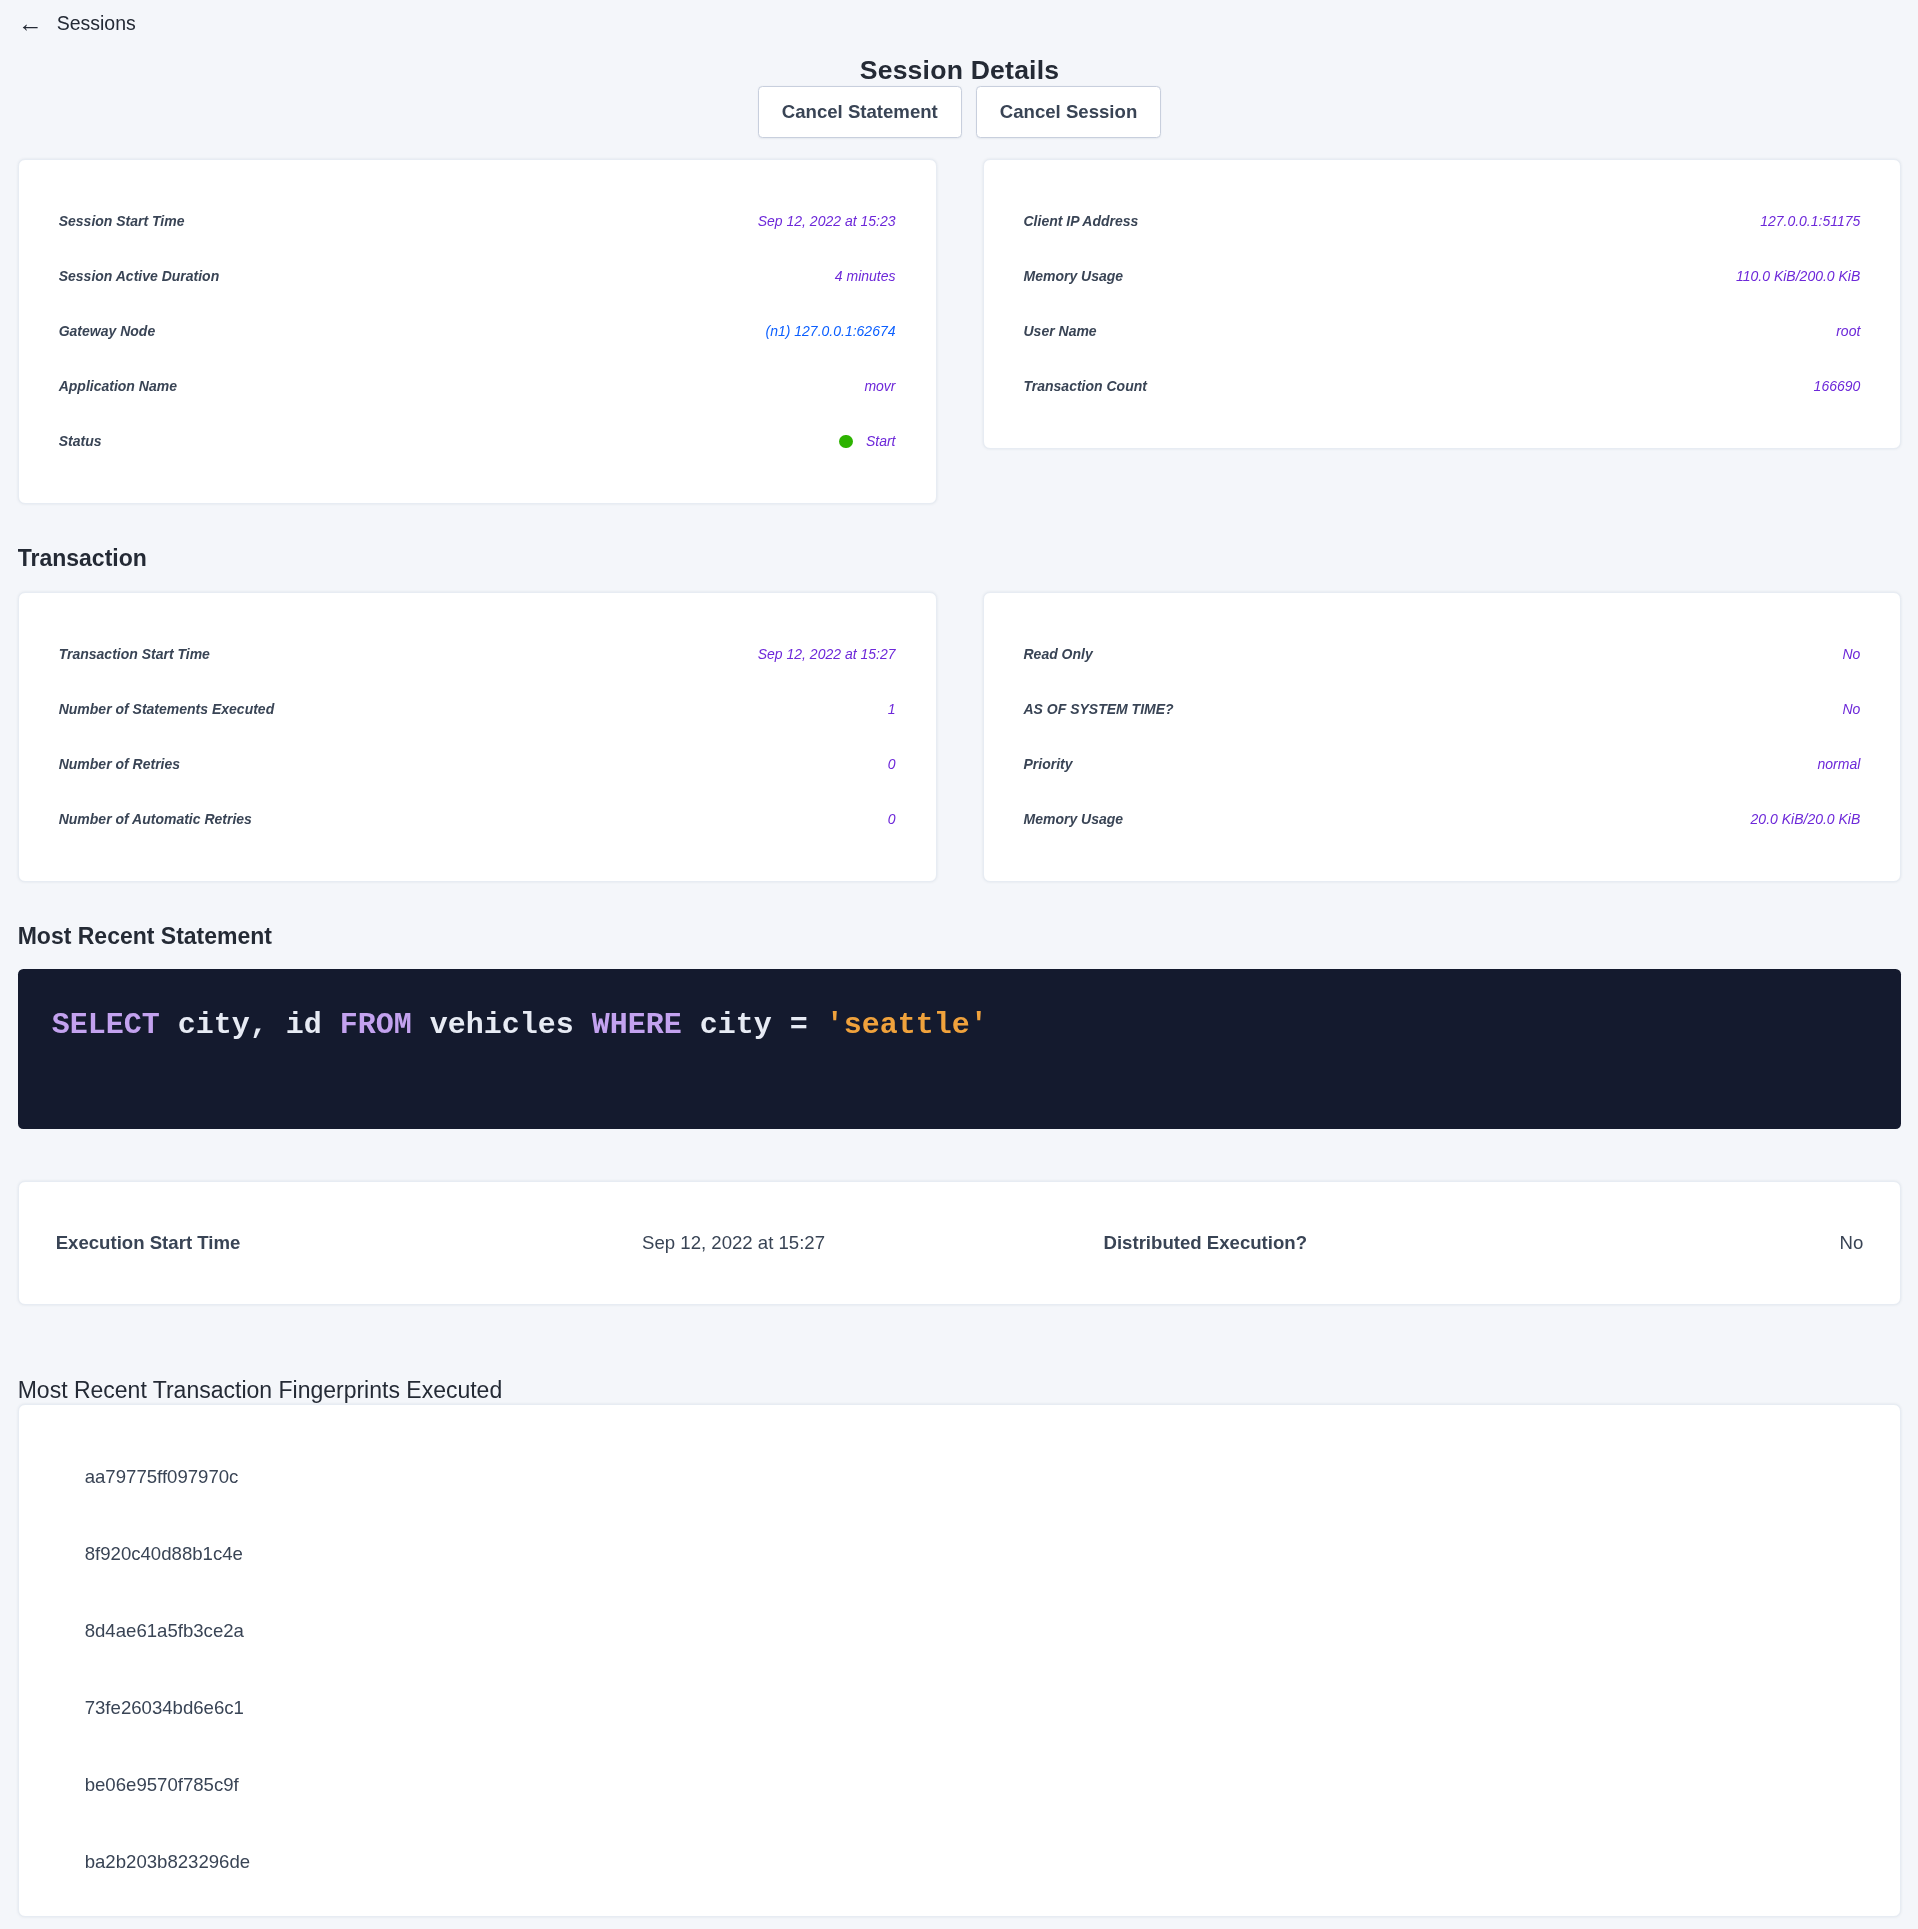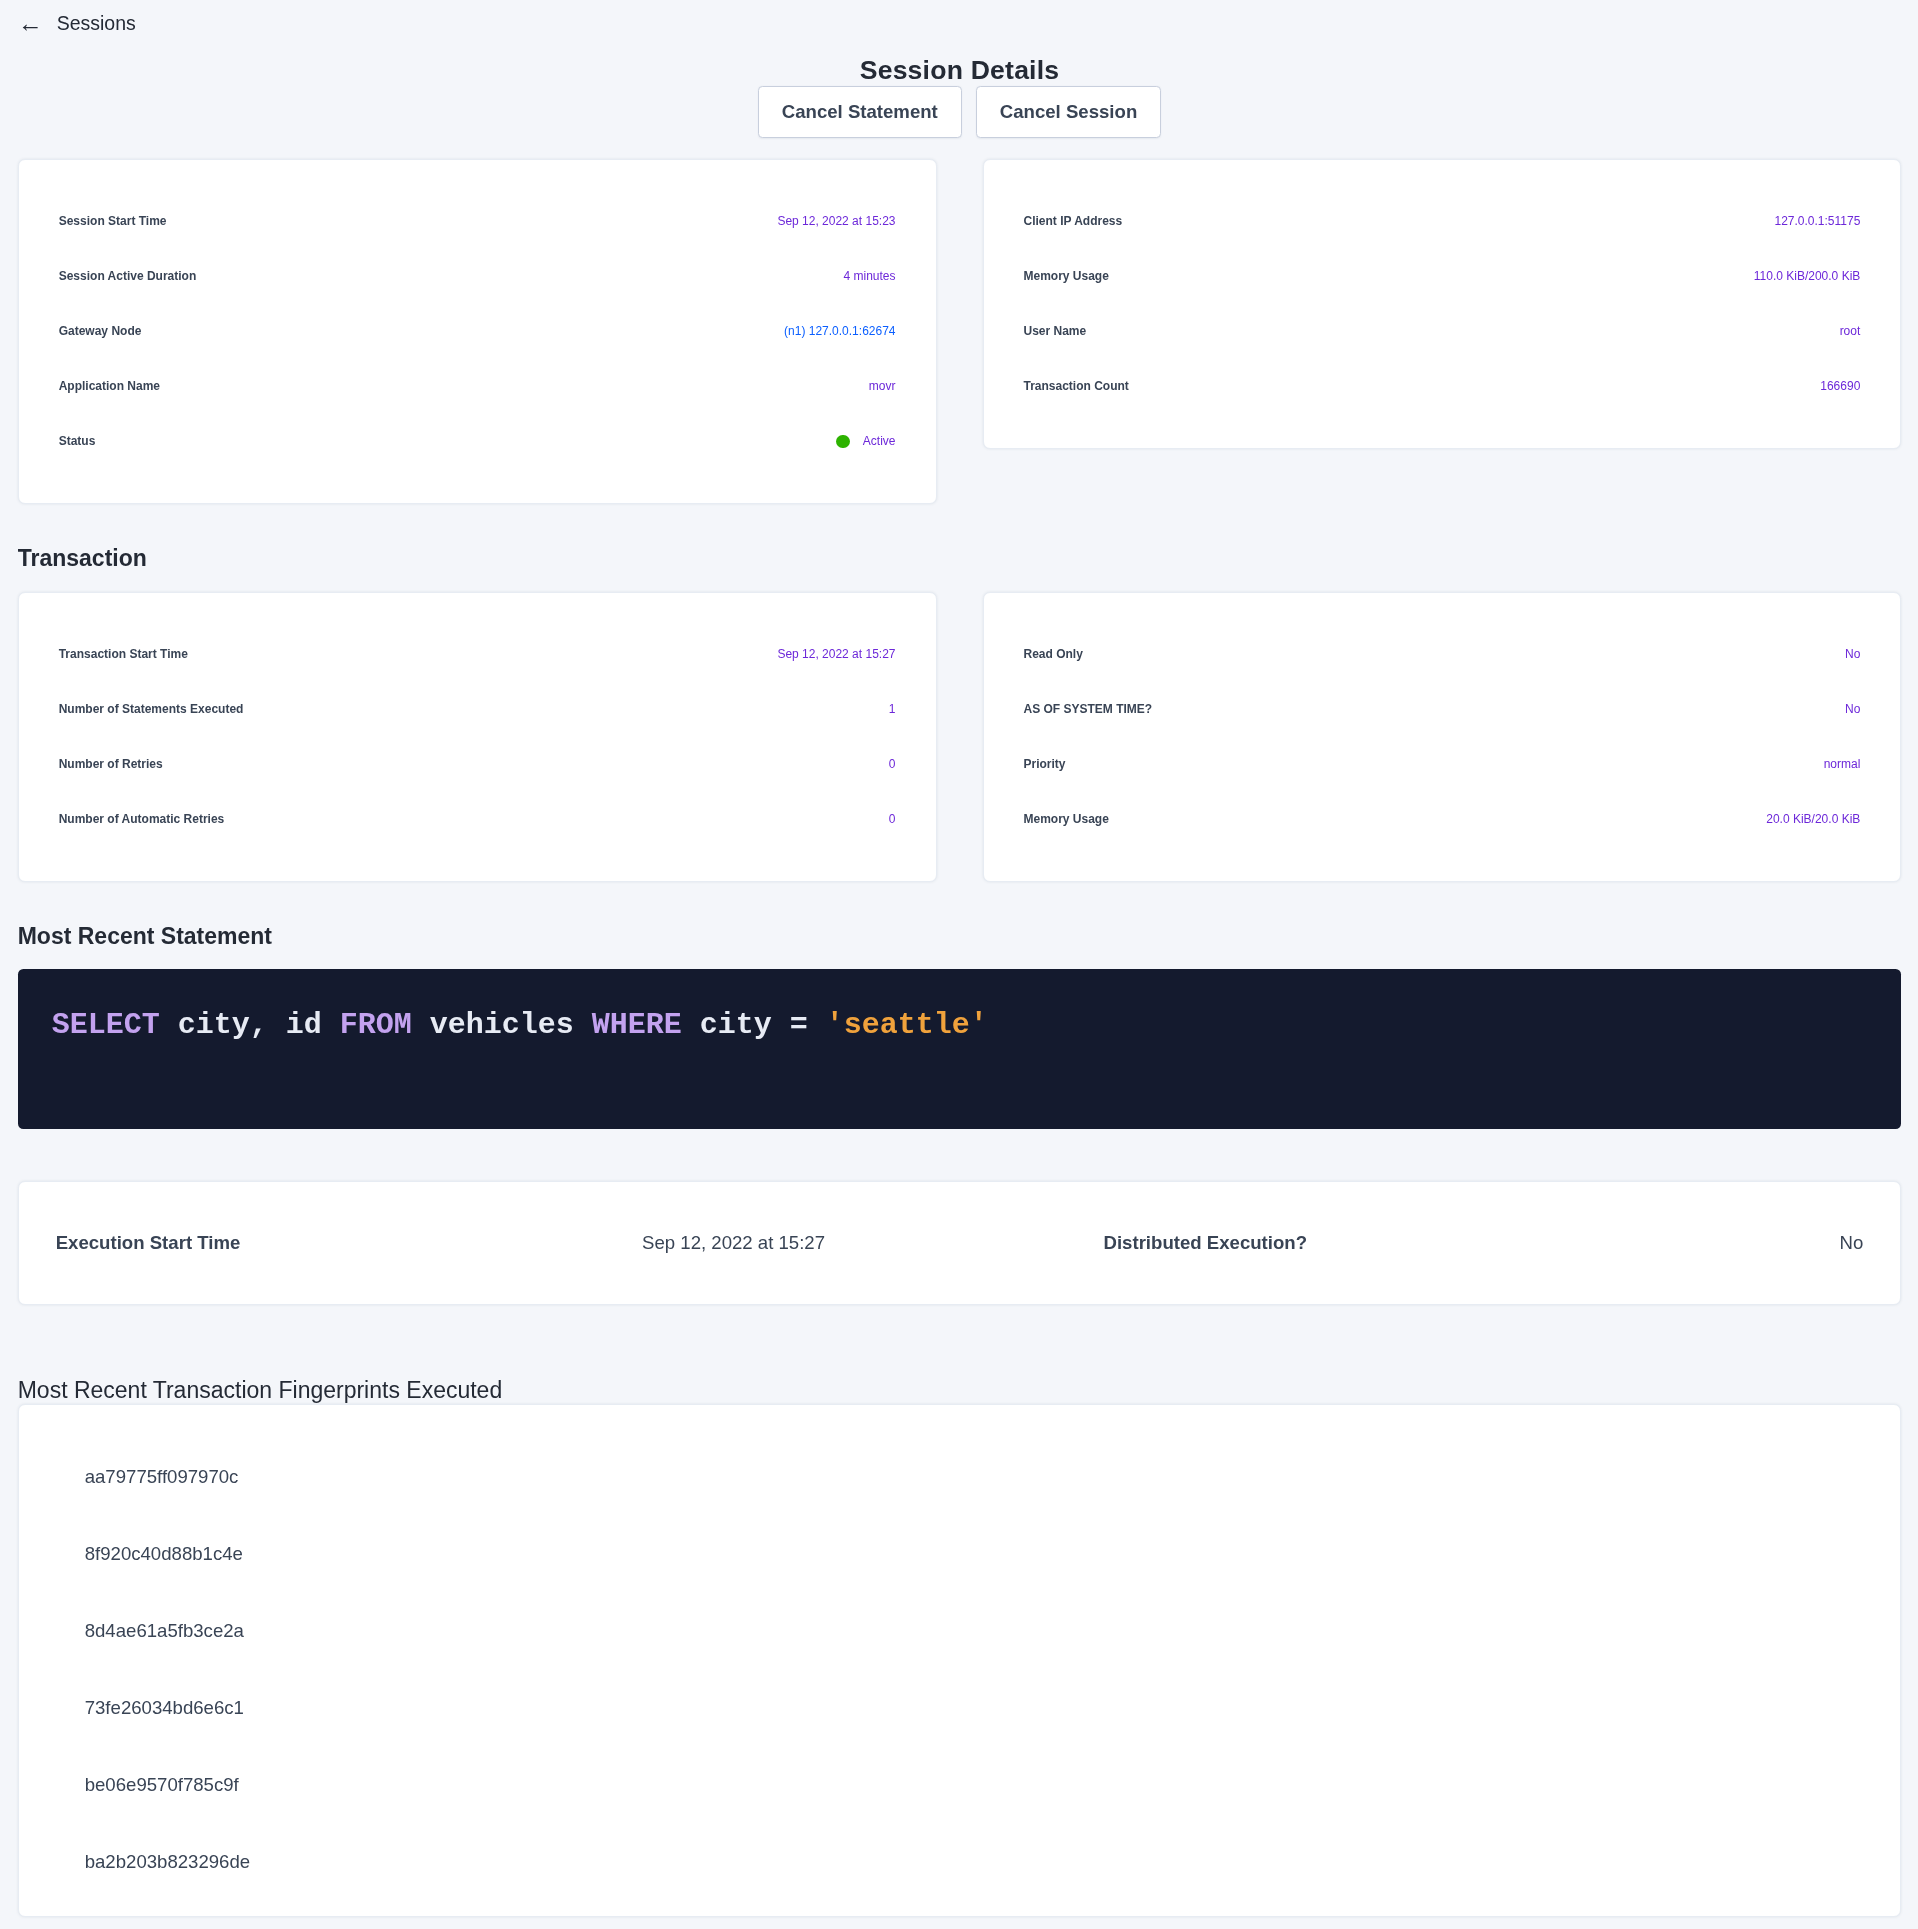--- a/index.html
+++ b/index.html
@@ -29,21 +29,21 @@
     color: #394455; height: 52px; padding: 0 23px; cursor: pointer;
     box-shadow: 0 0.9px 1.8px rgba(67,90,111,0.08);
   }
 
   
   .card-grid { display: grid; grid-template-columns: 1fr 1fr; gap: 46px; align-items: start; margin-top: 21px; }
   .card {
     background: #ffffff; border: 0.9px solid #e7ecf3; border-radius: 7px;
     box-shadow: 0 0 2.7px rgba(67,90,111,0.12); padding: 49px 40px;
   }
-  .row { display: flex; justify-content: space-between; align-items: center; margin-bottom: 30px; font-size: 12px; line-height: 25px; }
+  .row { display: flex; justify-content: space-between; align-items: center; margin-bottom: 30px; font-size: 14px; line-height: 25px; font-style: italic; }
   .row:last-child { margin-bottom: 0; }
   .row .label { font-weight: 700; color: #394455; padding-right: 26.6px; }
   .row .value { color: #6d28d9; display: flex; align-items: center; gap: 13.3px; text-align: right; }
   .row .value.link { color: #0b5fff; cursor: pointer; }
   .dot { display: none; width: 13.3px; height: 13.3px; border-radius: 50%; background: #2db300; flex: 0 0 auto; }
   .value.status .dot { display: inline-block; }
 
   .section-heading { font-size: 23px; font-weight: 700; color: #242a35; margin: 41px 0 19.5px; }
 
   
@@ -120,21 +120,21 @@
           <span class="label">Application Name</span>
           <span class="value text">
             <span>movr</span>
           </span>
         </div>
 
         <div class="row">
           <span class="label">Status</span>
           <span class="value status">
             <span class="dot"></span>
-            <span>Active</span>
+            <span>Start</span>
           </span>
         </div>
       </div>
     <div class="card">
 
         <div class="row">
           <span class="label">Client IP Address</span>
           <span class="value text">
             <span>127.0.0.1:51175</span>
           </span>

